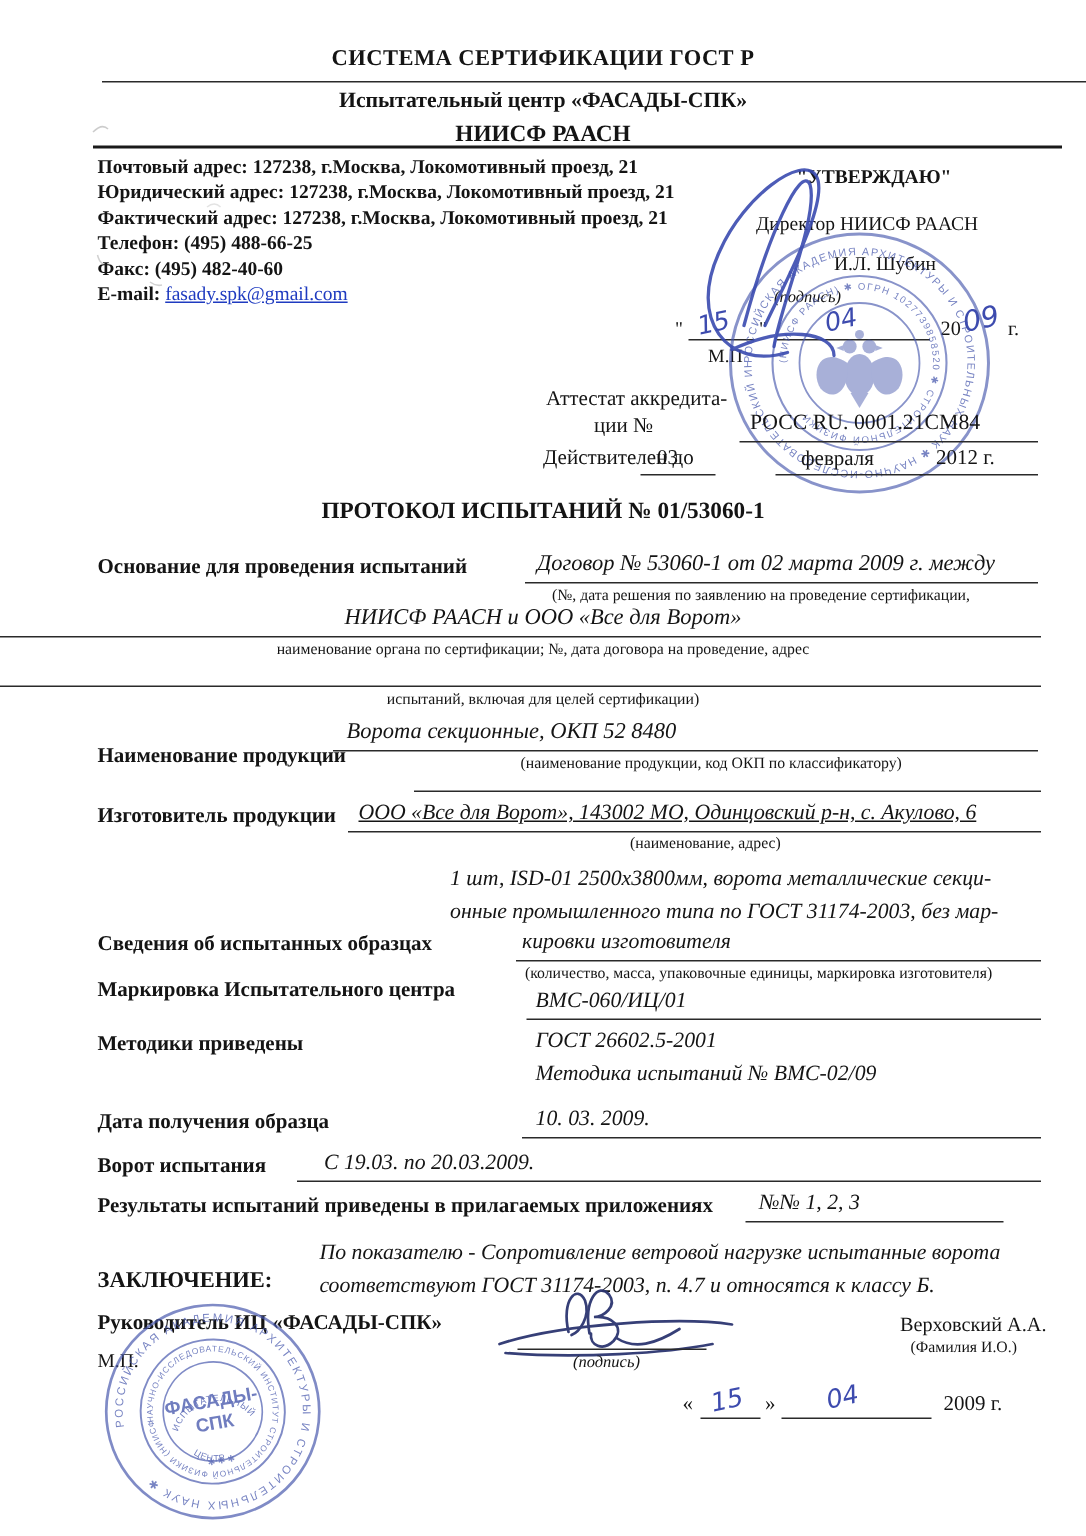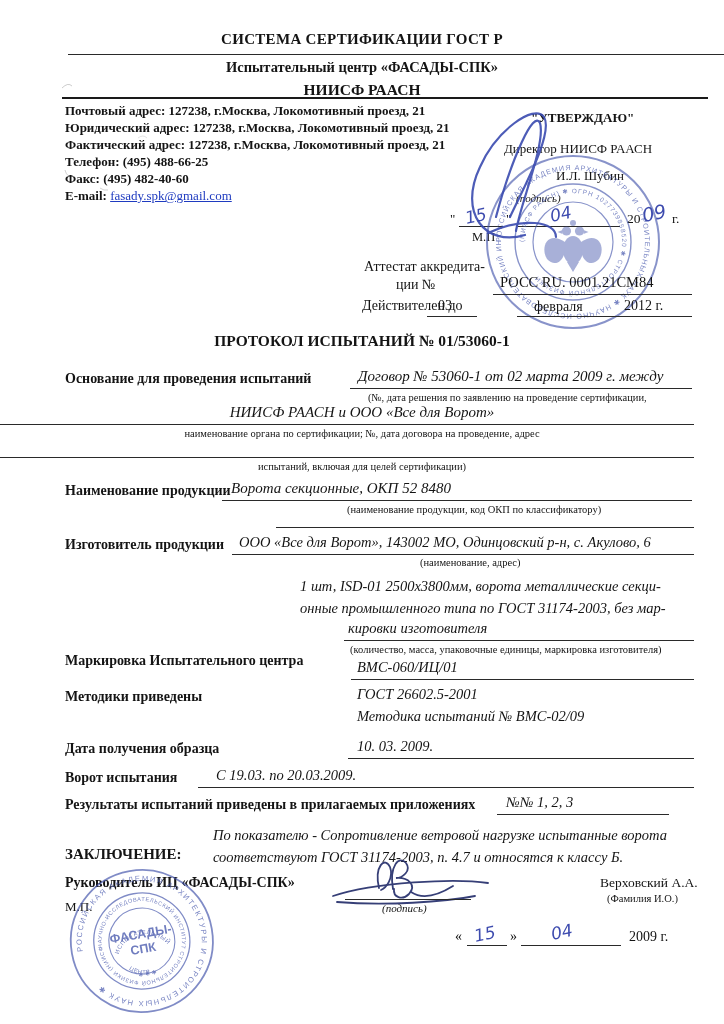--- a/index.html
+++ b/index.html
@@ -129,34 +129,35 @@
   <div class="abs lbl" style="left:65px; top:371px;">Основание для проведения испытаний</div>
   <div class="abs val" style="left:358px; top:368px;">Договор № 53060-1 от 02 марта 2009 г. между</div>
   <div class="rule" style="left:350px; top:388px; width:342px;"></div>
   <div class="abs ctr val" style="top:404px;">НИИСФ РААСН и ООО «Все для Ворот»</div>
   <div class="abs cap" style="left:368px; top:392px;">(№, дата решения по заявлению на проведение сертификации,</div>
   <div class="rule" style="left:0px; top:424px; width:694px;"></div>
   <div class="abs ctr cap" style="top:428px;">наименование органа по сертификации; №, дата договора на проведение, адрес</div>
   <div class="rule" style="left:0px; top:457px; width:694px;"></div>
   <div class="abs ctr cap" style="top:461px;">испытаний,  включая для целей сертификации)</div>
 
-  <div class="abs lbl" style="left:65px; top:483px;">Наименование продукции</div>
+  <div class="abs lbl" style="left:65px; top:497px;">Наименование продукции</div>
   <div class="abs val" style="left:231px; top:480px;">Ворота секционные, ОКП 52 8480</div>
   <div class="rule" style="left:222px; top:500px; width:470px;"></div>
   <div class="abs cap" style="left:347px; top:504px;">(наименование продукции,  код ОКП по классификатору)</div>
 
   <div class="rule" style="left:276px; top:527px; width:418px;"></div>
 
   <div class="abs lbl" style="left:65px; top:537px;">Изготовитель продукции</div>
-  <div class="abs val2" style="left:239px; top:534px;">ООО «Все для Ворот», 143002 МО, Одинцовский р-н, с. Акулово, 6</div>
+  <div class="abs val2" style="left:239px; top:534px;text-decoration:underline;">ООО «Все для Ворот», 143002 МО, Одинцовский р-н, с. Акулово, 6</div>
   <div class="rule" style="left:232px; top:554px; width:462px;"></div>
   <div class="abs cap" style="left:420px; top:557px;">(наименование, адрес)</div>
 
   <div class="abs val2" style="left:300px; top:578px;text-align:center;">1 шт, ISD-01 2500х3800мм, ворота металлические секци-</div>
   <div class="abs val2" style="left:300px; top:600px;">онные промышленного типа по ГОСТ 31174-2003, без мар-</div>
+  <div class="abs lbl" style="left:65px; top:622px;">Сведения об испытанных образцах</div>
   <div class="abs val2" style="left:348px; top:620px;">кировки изготовителя</div>
   <div class="rule" style="left:344px; top:640px; width:350px;"></div>
   <div class="abs cap" style="left:350px; top:644px;">(количество, масса, упаковочные единицы, маркировка изготовителя)</div>
 
   <div class="abs lbl" style="left:65px; top:653px;">Маркировка Испытательного центра</div>
   <div class="abs val2" style="left:357px; top:659px;">ВМС-060/ИЦ/01</div>
   <div class="rule" style="left:351px; top:679px; width:343px;"></div>
 
   <div class="abs lbl" style="left:65px; top:689px;">Методики приведены</div>
   <div class="abs val2" style="left:357px; top:686px;">ГОСТ 26602.5-2001</div>

